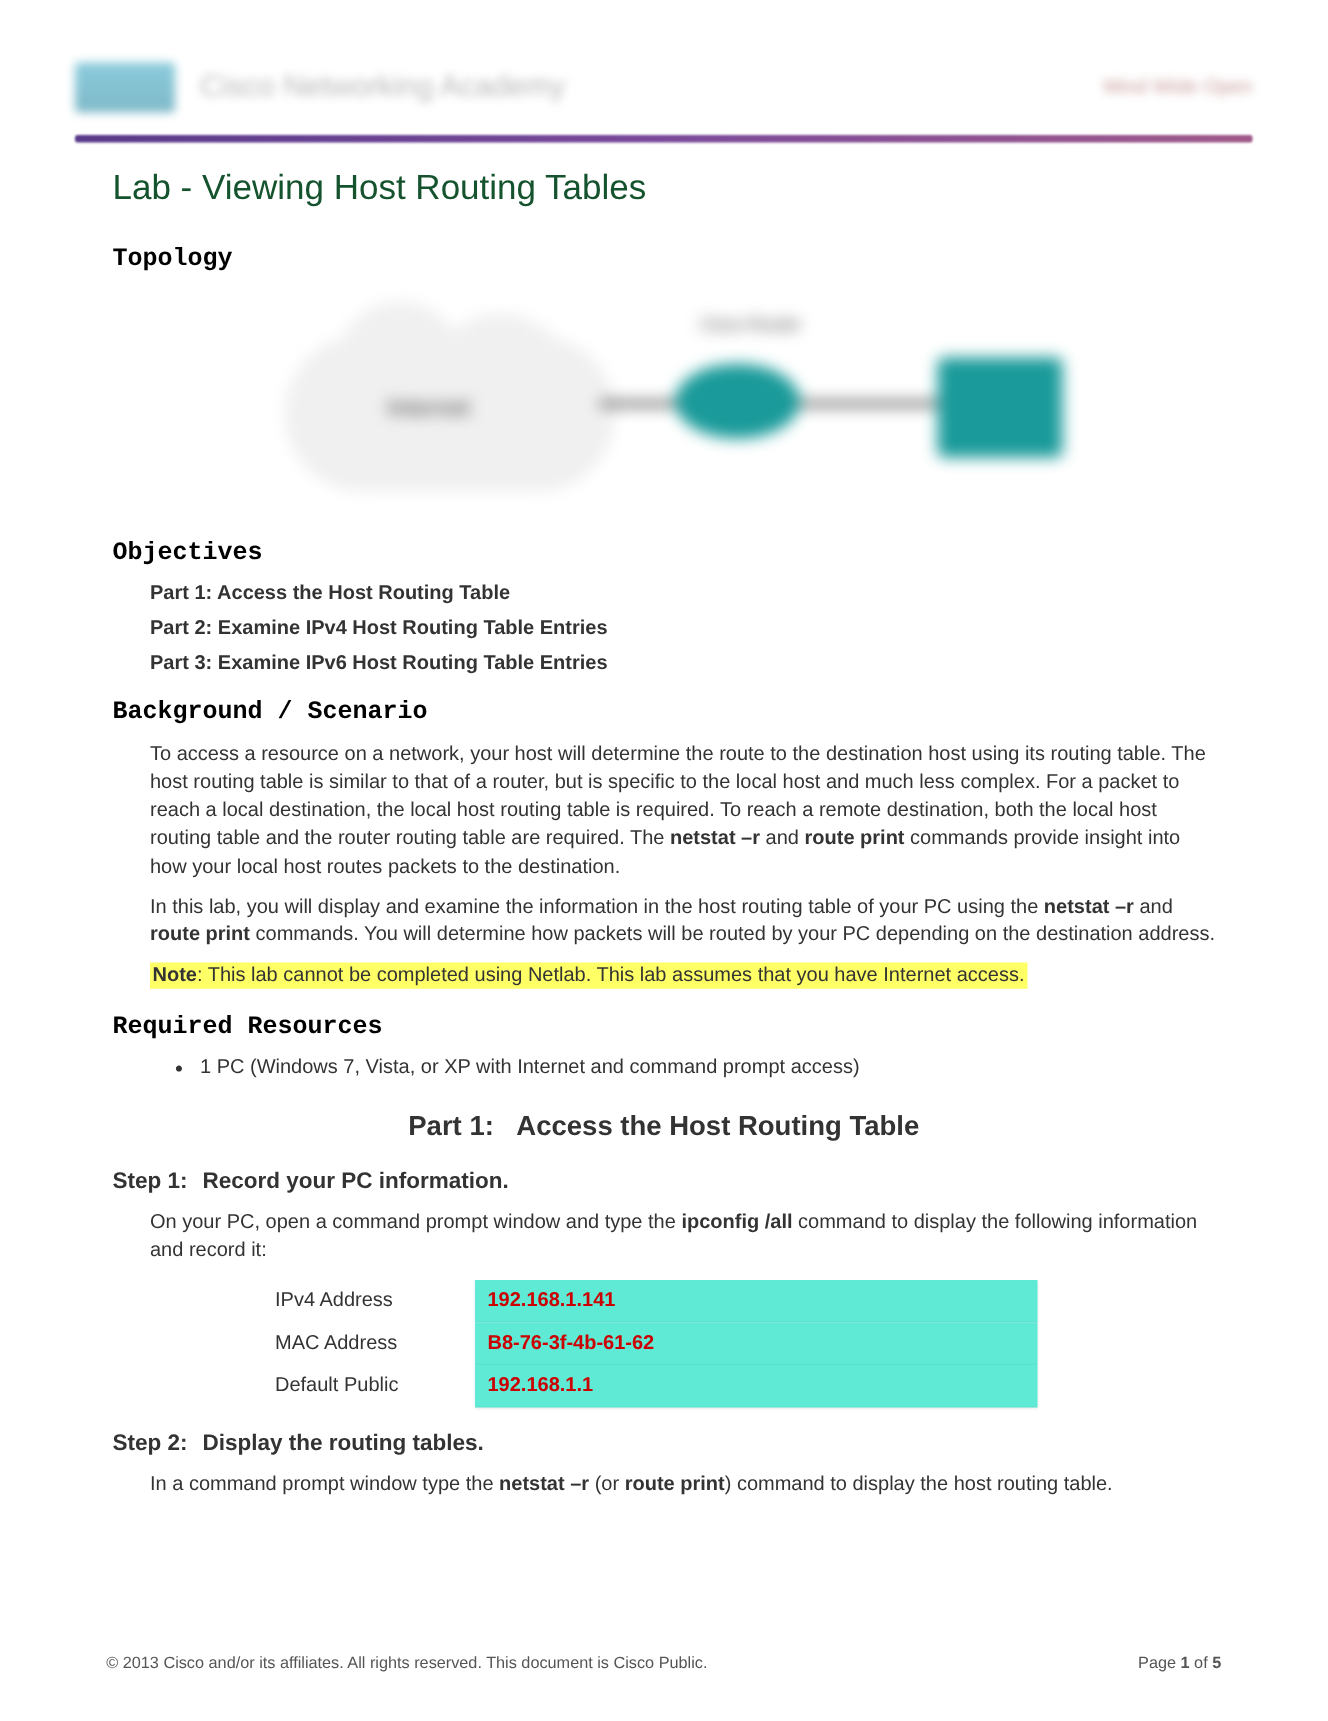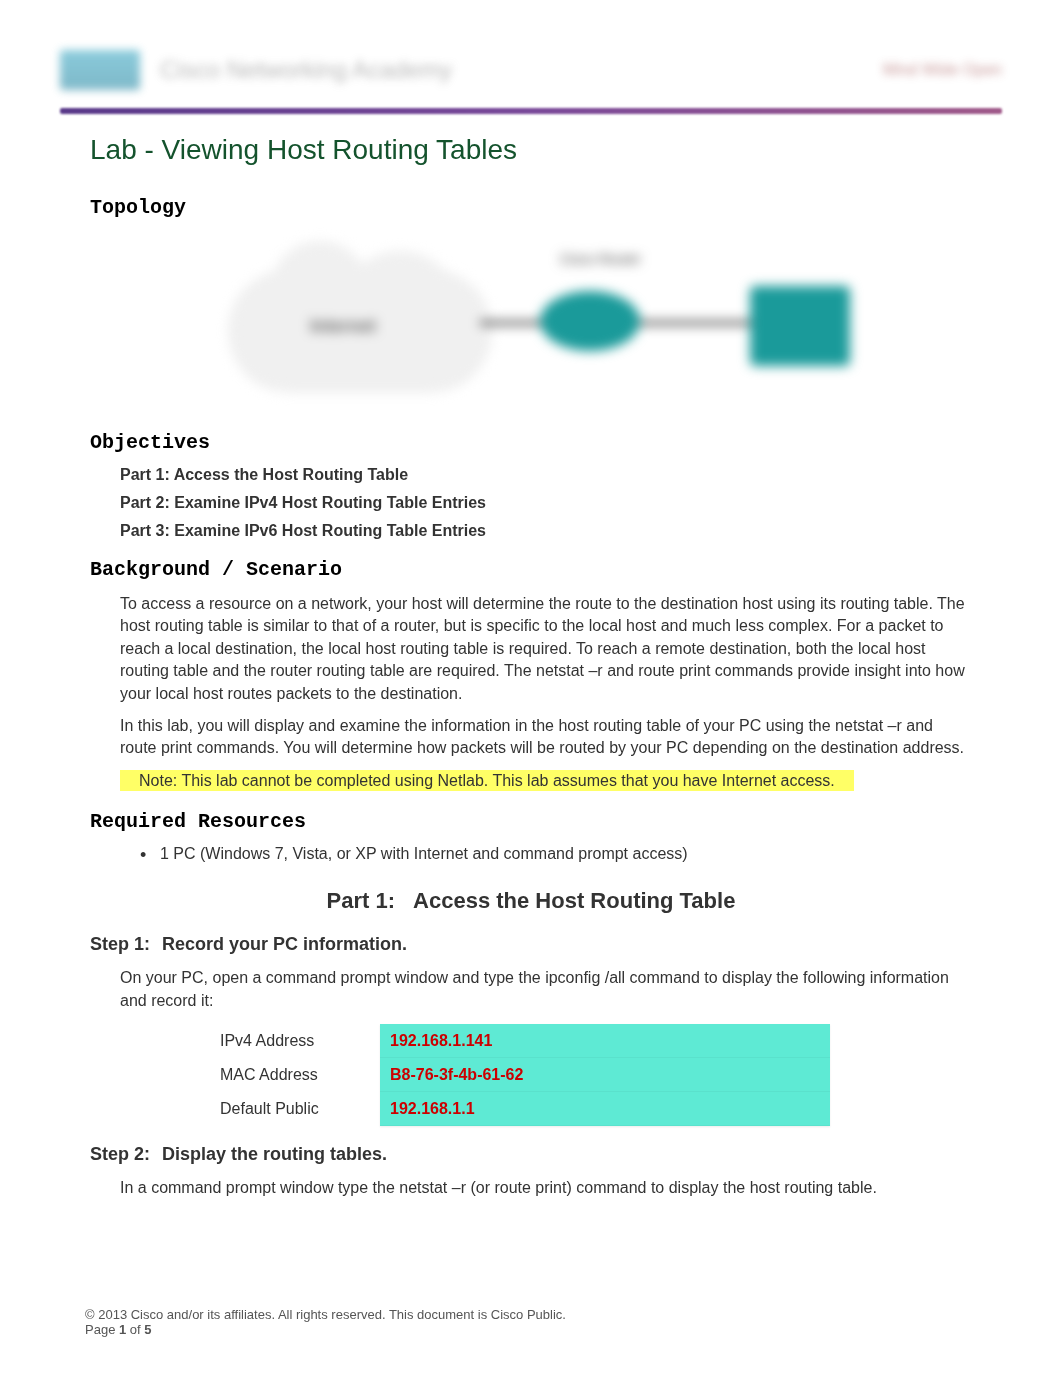--- a/index.html
+++ b/index.html
@@ -136,24 +136,24 @@
     .obj-item {
       font-weight: bold;
       font-size: 16px;
       margin: 10px 0;
     }
     .body-text {
       font-size: 16px;
       line-height: 1.4;
       margin: 10px 30px 10px 60px;
     }
-    .body-text b { font-weight: normal; }
+    .body-text b { font-weight: bold; }
     .highlight {
       background: #ffff66;
-      padding: 2px 19px;
+      padding: 2px 2px;
       display: inline;
     }
     .bullet-list {
       margin-left: 80px;
     }
     .bullet-item {
       font-size: 16px;
       margin: 12px 0;
       position: relative;
       padding-left: 20px;
@@ -196,21 +196,20 @@
     }
     .footer {
       position: absolute;
       bottom: 40px;
       left: 85px;
       right: 85px;
       display: flex;
       justify-content: space-between;
       font-size: 13px;
       color: #555;
-      flex-direction: column;
     }
     .footer .page-num b { font-weight: bold; }
   </style>
 </head>
 <body>
 
 <div class="page-container">
 
   <div class="top-banner">
     <div class="banner-left">

